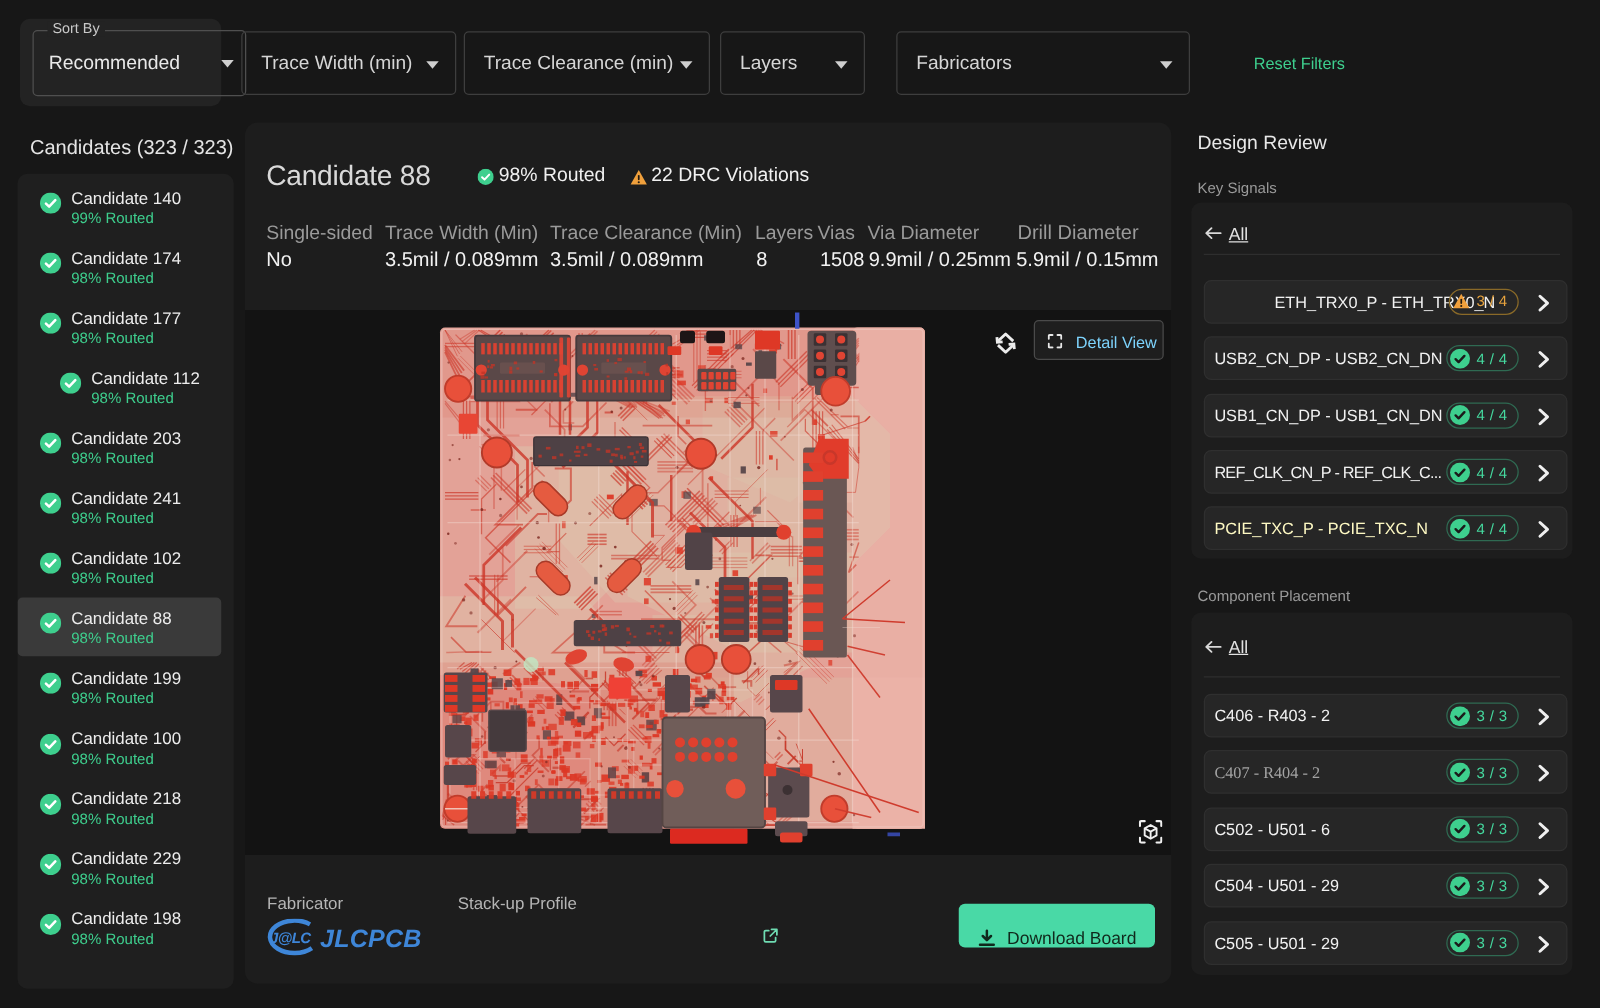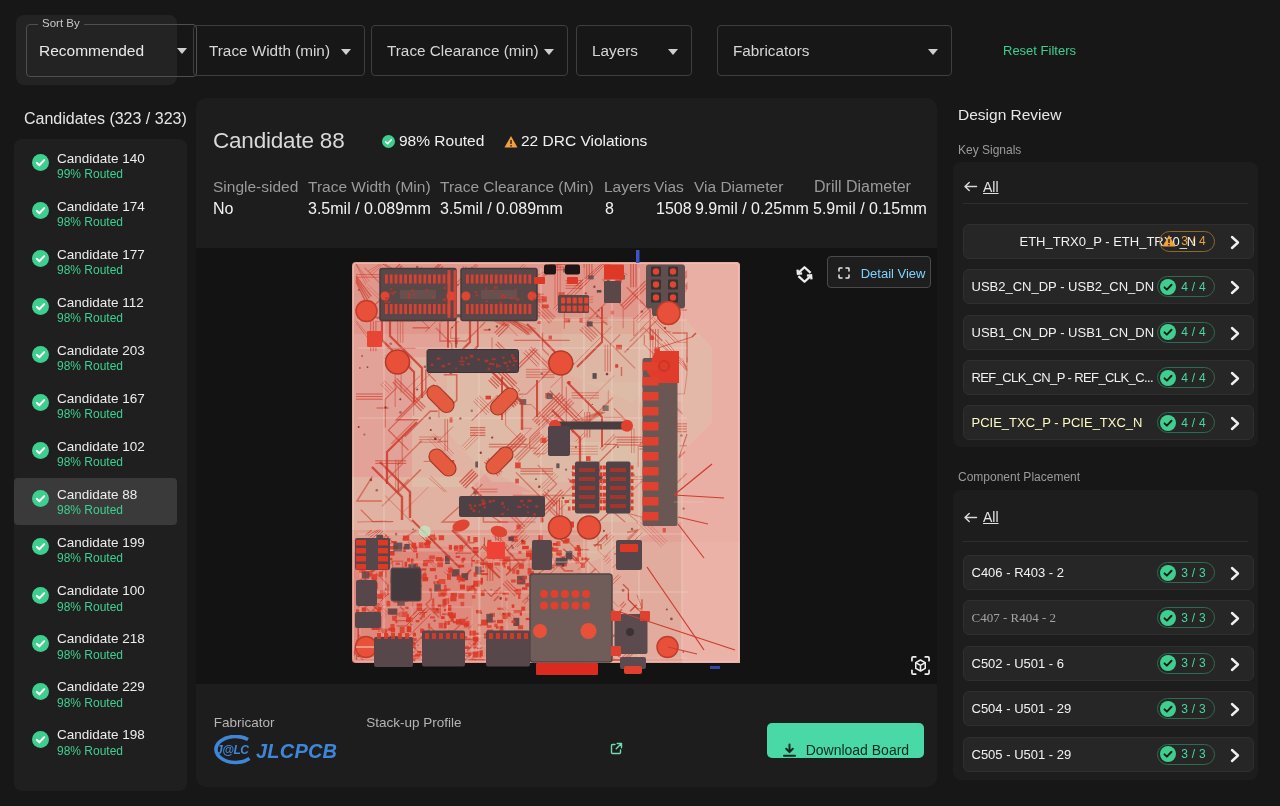--- a/index.html
+++ b/index.html
@@ -57,21 +57,21 @@
 <div style="position:absolute;left:0;top:99.3px;width:163px;height:47px;border-radius:4px">
       <div style="position:absolute;left:17.5px;top:12.5px">
         <svg width="17" height="17" viewBox="0 0 20 20" style="display:block">
           <circle cx="10" cy="10" r="10" fill="#3ecf8e"></circle>
           <path d="M5.6 10.4 L8.6 13.3 L14.4 7.2" fill="none" stroke="#ffffff" stroke-width="2.4" stroke-linecap="round" stroke-linejoin="round"></path>
         </svg>
       </div>
       <div style="position:absolute;left:43px;top:9px;font-size:13.5px;color:#ededed;white-space:nowrap">Candidate 177</div>
       <div style="position:absolute;left:43px;top:25.5px;font-size:12px;color:#3ecf8e;white-space:nowrap">98% Routed</div>
     </div>
-<div style="position:absolute;left:0;top:147.3px;width:163px;height:47px;border-radius:4px">
+<div style="position:absolute;left:16px;top:147.3px;width:163px;height:47px;border-radius:4px">
       <div style="position:absolute;left:17.5px;top:12.5px">
         <svg width="17" height="17" viewBox="0 0 20 20" style="display:block">
           <circle cx="10" cy="10" r="10" fill="#3ecf8e"></circle>
           <path d="M5.6 10.4 L8.6 13.3 L14.4 7.2" fill="none" stroke="#ffffff" stroke-width="2.4" stroke-linecap="round" stroke-linejoin="round"></path>
         </svg>
       </div>
       <div style="position:absolute;left:43px;top:9px;font-size:13.5px;color:#ededed;white-space:nowrap">Candidate 112</div>
       <div style="position:absolute;left:43px;top:25.5px;font-size:12px;color:#3ecf8e;white-space:nowrap">98% Routed</div>
     </div>
 <div style="position:absolute;left:0;top:195.3px;width:163px;height:47px;border-radius:4px">
@@ -84,21 +84,21 @@
       <div style="position:absolute;left:43px;top:9px;font-size:13.5px;color:#ededed;white-space:nowrap">Candidate 203</div>
       <div style="position:absolute;left:43px;top:25.5px;font-size:12px;color:#3ecf8e;white-space:nowrap">98% Routed</div>
     </div>
 <div style="position:absolute;left:0;top:243.3px;width:163px;height:47px;border-radius:4px">
       <div style="position:absolute;left:17.5px;top:12.5px">
         <svg width="17" height="17" viewBox="0 0 20 20" style="display:block">
           <circle cx="10" cy="10" r="10" fill="#3ecf8e"></circle>
           <path d="M5.6 10.4 L8.6 13.3 L14.4 7.2" fill="none" stroke="#ffffff" stroke-width="2.4" stroke-linecap="round" stroke-linejoin="round"></path>
         </svg>
       </div>
-      <div style="position:absolute;left:43px;top:9px;font-size:13.5px;color:#ededed;white-space:nowrap">Candidate 167</div>
+      <div style="position:absolute;left:43px;top:9px;font-size:13.5px;color:#ededed;white-space:nowrap">Candidate 241</div>
       <div style="position:absolute;left:43px;top:25.5px;font-size:12px;color:#3ecf8e;white-space:nowrap">98% Routed</div>
     </div>
 <div style="position:absolute;left:0;top:291.4px;width:163px;height:47px;border-radius:4px">
       <div style="position:absolute;left:17.5px;top:12.5px">
         <svg width="17" height="17" viewBox="0 0 20 20" style="display:block">
           <circle cx="10" cy="10" r="10" fill="#3ecf8e"></circle>
           <path d="M5.6 10.4 L8.6 13.3 L14.4 7.2" fill="none" stroke="#ffffff" stroke-width="2.4" stroke-linecap="round" stroke-linejoin="round"></path>
         </svg>
       </div>
       <div style="position:absolute;left:43px;top:9px;font-size:13.5px;color:#ededed;white-space:nowrap">Candidate 102</div>

